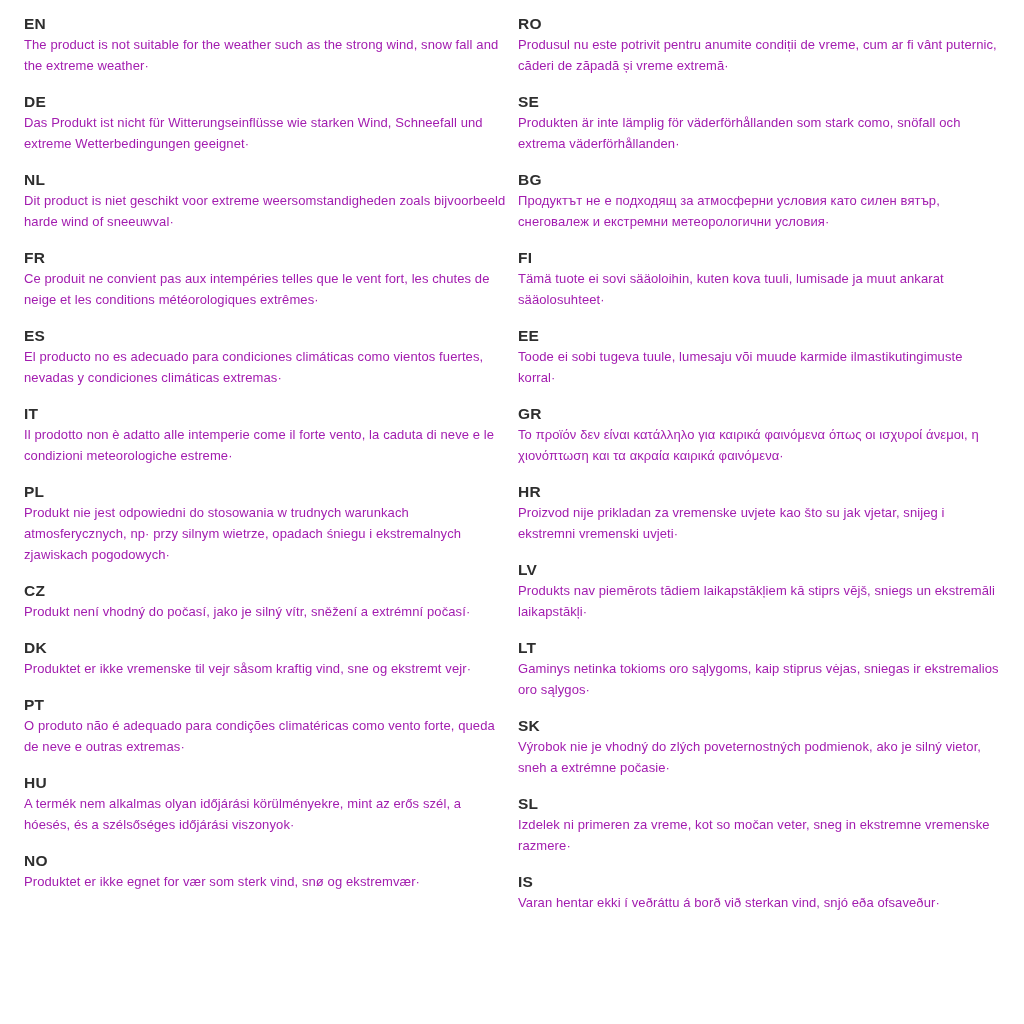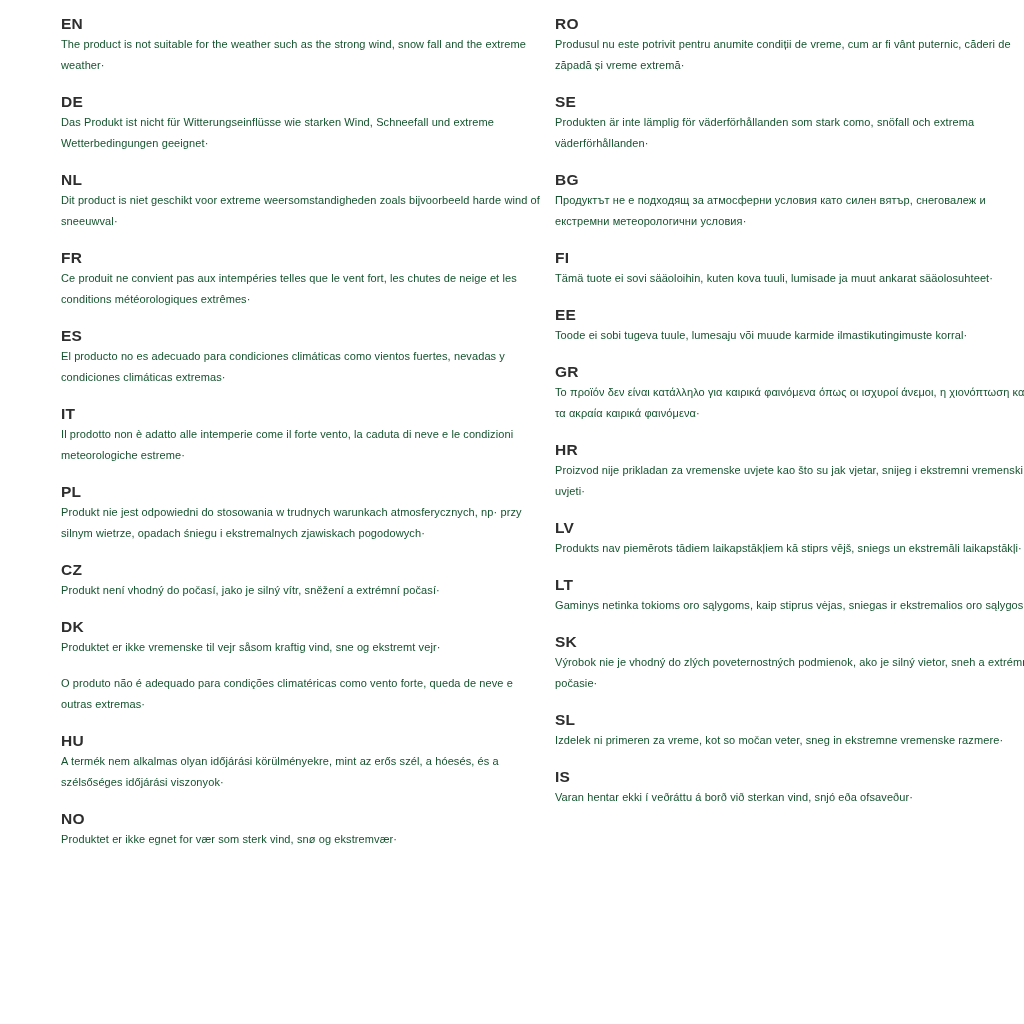--- a/index.html
+++ b/index.html
@@ -12,43 +12,42 @@
     height: 1024px;
     font-family: "Liberation Sans", sans-serif;
     color: #3d3d3d;
     overflow: hidden;
   }
   .page {
     display: flex;
     gap: 12px;
     padding: 13px 26px 0 24px;
     box-sizing: border-box;
-    margin-left: 37px;
   }
   .col {
     flex: 0 0 482px;
     width: 482px;
   }
   .entry {
     margin: 0 0 15px 0;
   }
   .code {
     margin: 0;
     font-size: 15.5px;
     font-weight: 700;
     line-height: 21px;
     color: #2e2e2e;
     letter-spacing: 0.2px;
   }
   .text {
     margin: 0;
-    font-size: 11px;
+    font-size: 13px;
     font-weight: 400;
     line-height: 21px;
-    color: #14532d;
+    color: #a21caf;
     letter-spacing: 0.1px;
   }
 </style>
 </head>
 <body>
 
 <div class="page">
 
   <div class="col">
 
@@ -91,20 +90,21 @@
       <h3 class="code">CZ</h3>
       <p class="text">Produkt není vhodný do počasí, jako je silný vítr, sněžení a extrémní počasí·</p>
     </section>
 
     <section class="entry">
       <h3 class="code">DK</h3>
       <p class="text">Produktet er ikke vremenske til vejr såsom kraftig vind, sne og ekstremt vejr·</p>
     </section>
 
     <section class="entry">
+      <h3 class="code">PT</h3>
       <p class="text">O produto não é adequado para condições climatéricas como vento forte, queda de neve e outras extremas·</p>
     </section>
 
     <section class="entry">
       <h3 class="code">HU</h3>
       <p class="text">A termék nem alkalmas olyan időjárási körülményekre, mint az erős szél, a hóesés, és a szélsőséges időjárási viszonyok·</p>
     </section>
 
     <section class="entry">
       <h3 class="code">NO</h3>

